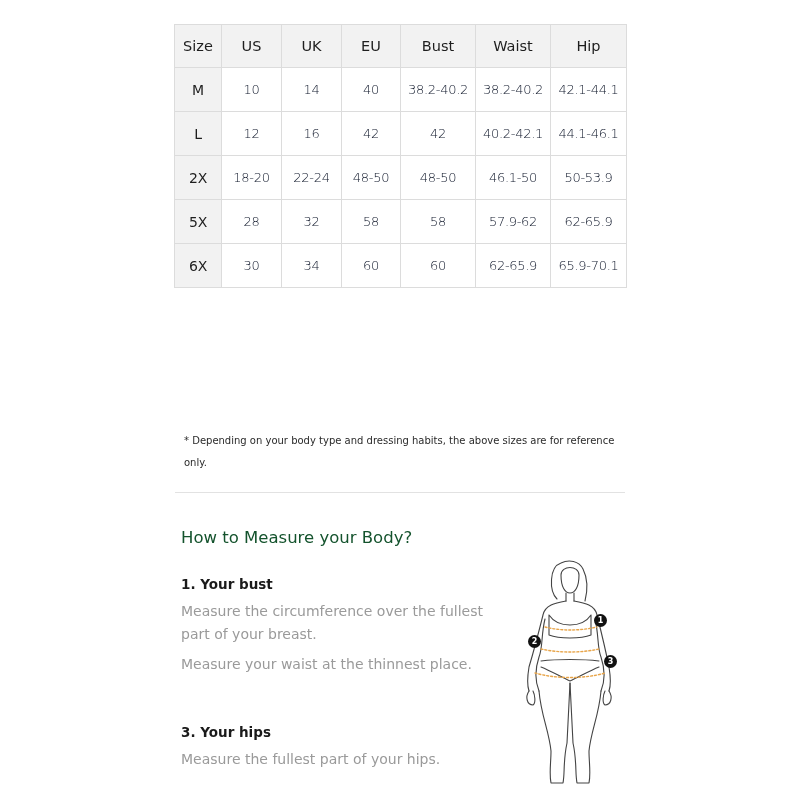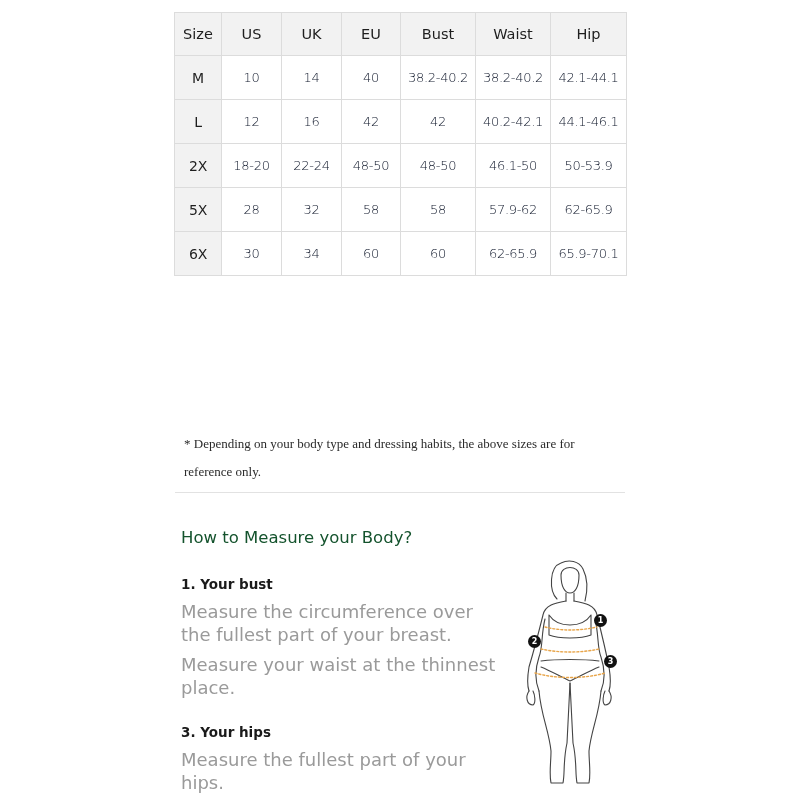--- a/index.html
+++ b/index.html
@@ -1,31 +1,31 @@
 <!DOCTYPE html>
 <html><head>
 <meta charset="utf-8">
 <style>
   html, body { margin: 0; padding: 0; background: #ffffff; }
   body { width: 800px; height: 800px; position: relative; overflow: hidden;
          font-family: "DejaVu Sans", sans-serif; color: #222; }
-  .size-table { position: absolute; left: 174px; top: 12px; border-collapse: collapse;
+  .size-table { position: absolute; left: 174px; top: 24px; border-collapse: collapse;
                 table-layout: fixed; width: 452px; }
   .size-table th, .size-table td { border: 1px solid #dcdcdc; text-align: center;
                 vertical-align: middle; padding: 0; height: 43px; }
   .size-table th { background: #f2f2f2; font-size: 14.5px; font-weight: 500; color: #1e1e1e; height: 42px; }
   .size-table td { font-size: 13px; color: #0f172a; font-weight: 300; letter-spacing: -0.3px; }
   .size-table td.size-cell { background: #f2f2f2; font-size: 14px; color: #1e1e1e; font-weight: 500; }
-  .note { position: absolute; left: 184px; top: 430px; width: 440px; font-size: 13px;
-          line-height: 28px; color: #2a2a2a; font-family: Liberation Serif, serif; }
+  .note { position: absolute; left: 184px; top: 430px; width: 440px; font-size: 10px;
+          line-height: 22px; color: #2a2a2a; }
   .divider { position: absolute; left: 175px; top: 492px; width: 450px; height: 1px; background: #e2e2e2; }
   .section-title { position: absolute; left: 181px; top: 516px; font-size: 16.5px; color: #14532d; font-weight: 400; margin-top: 12px; }
   .step { position: absolute; left: 181px; width: 320px; }
   .step .step-title { font-size: 13.5px; font-weight: bold; color: #1a1a1a; margin-bottom: 8px; }
-  .step .step-desc { font-size: 18px; color: #9a9a9a; line-height: 23px; }
+  .step .step-desc { font-size: 14px; color: #9a9a9a; line-height: 23px; }
   .figure { position: absolute; left: 505px; top: 555px; width: 130px; height: 240px; }
 </style>
 </head>
 <body>
 
 <table class="size-table">
   <colgroup>
     <col style="width:47px">
       <col style="width:60px">
       <col style="width:60px">

